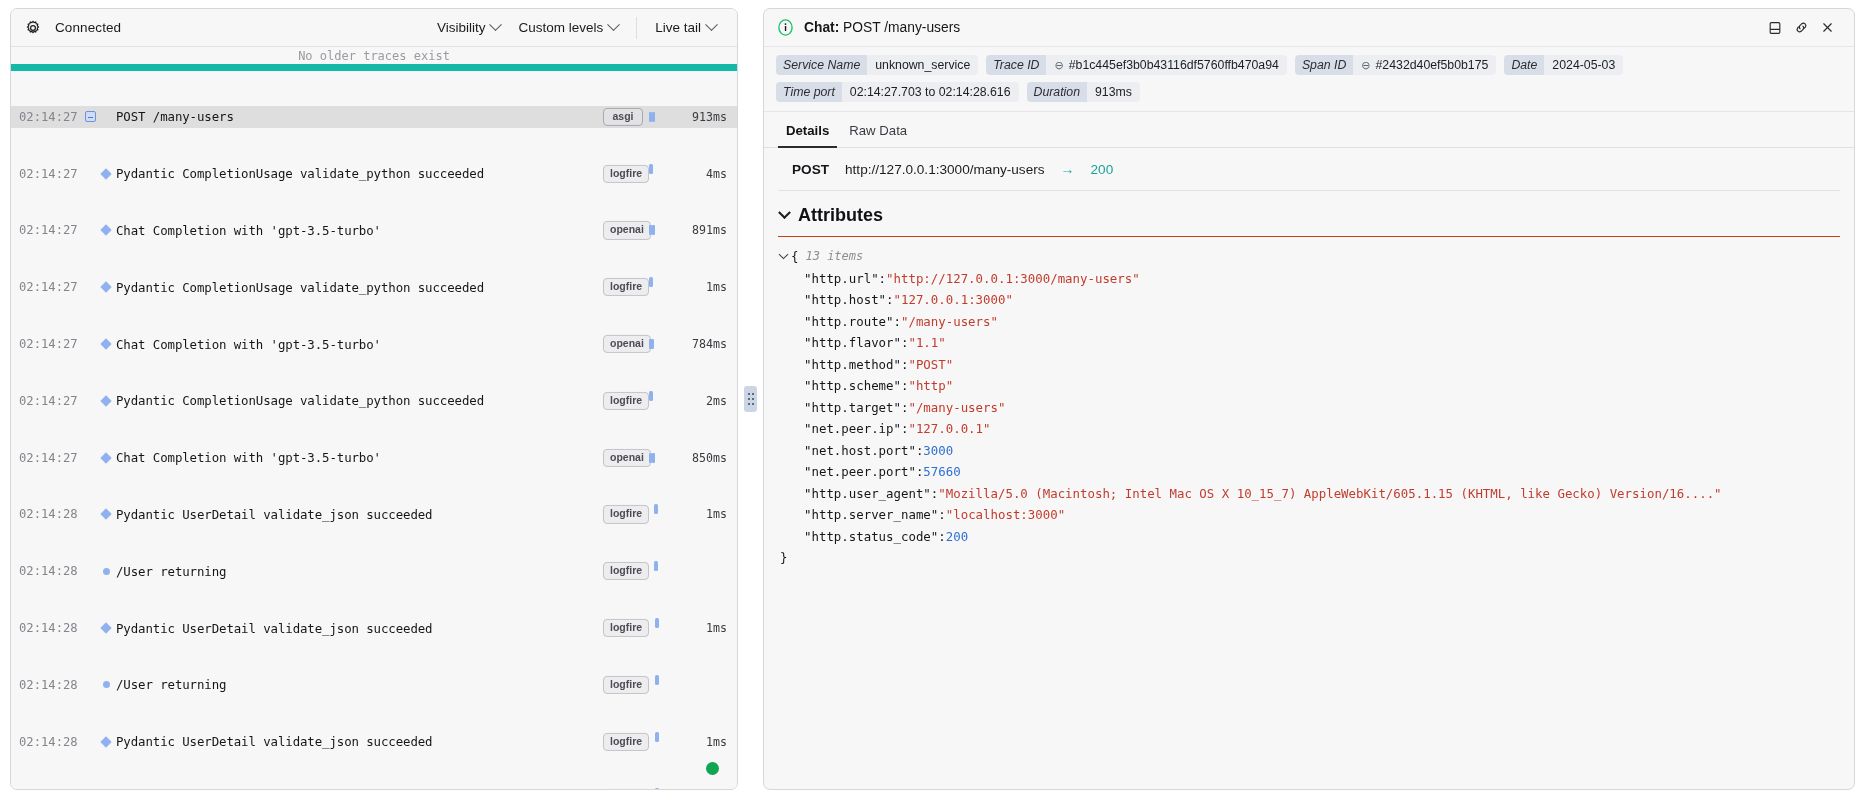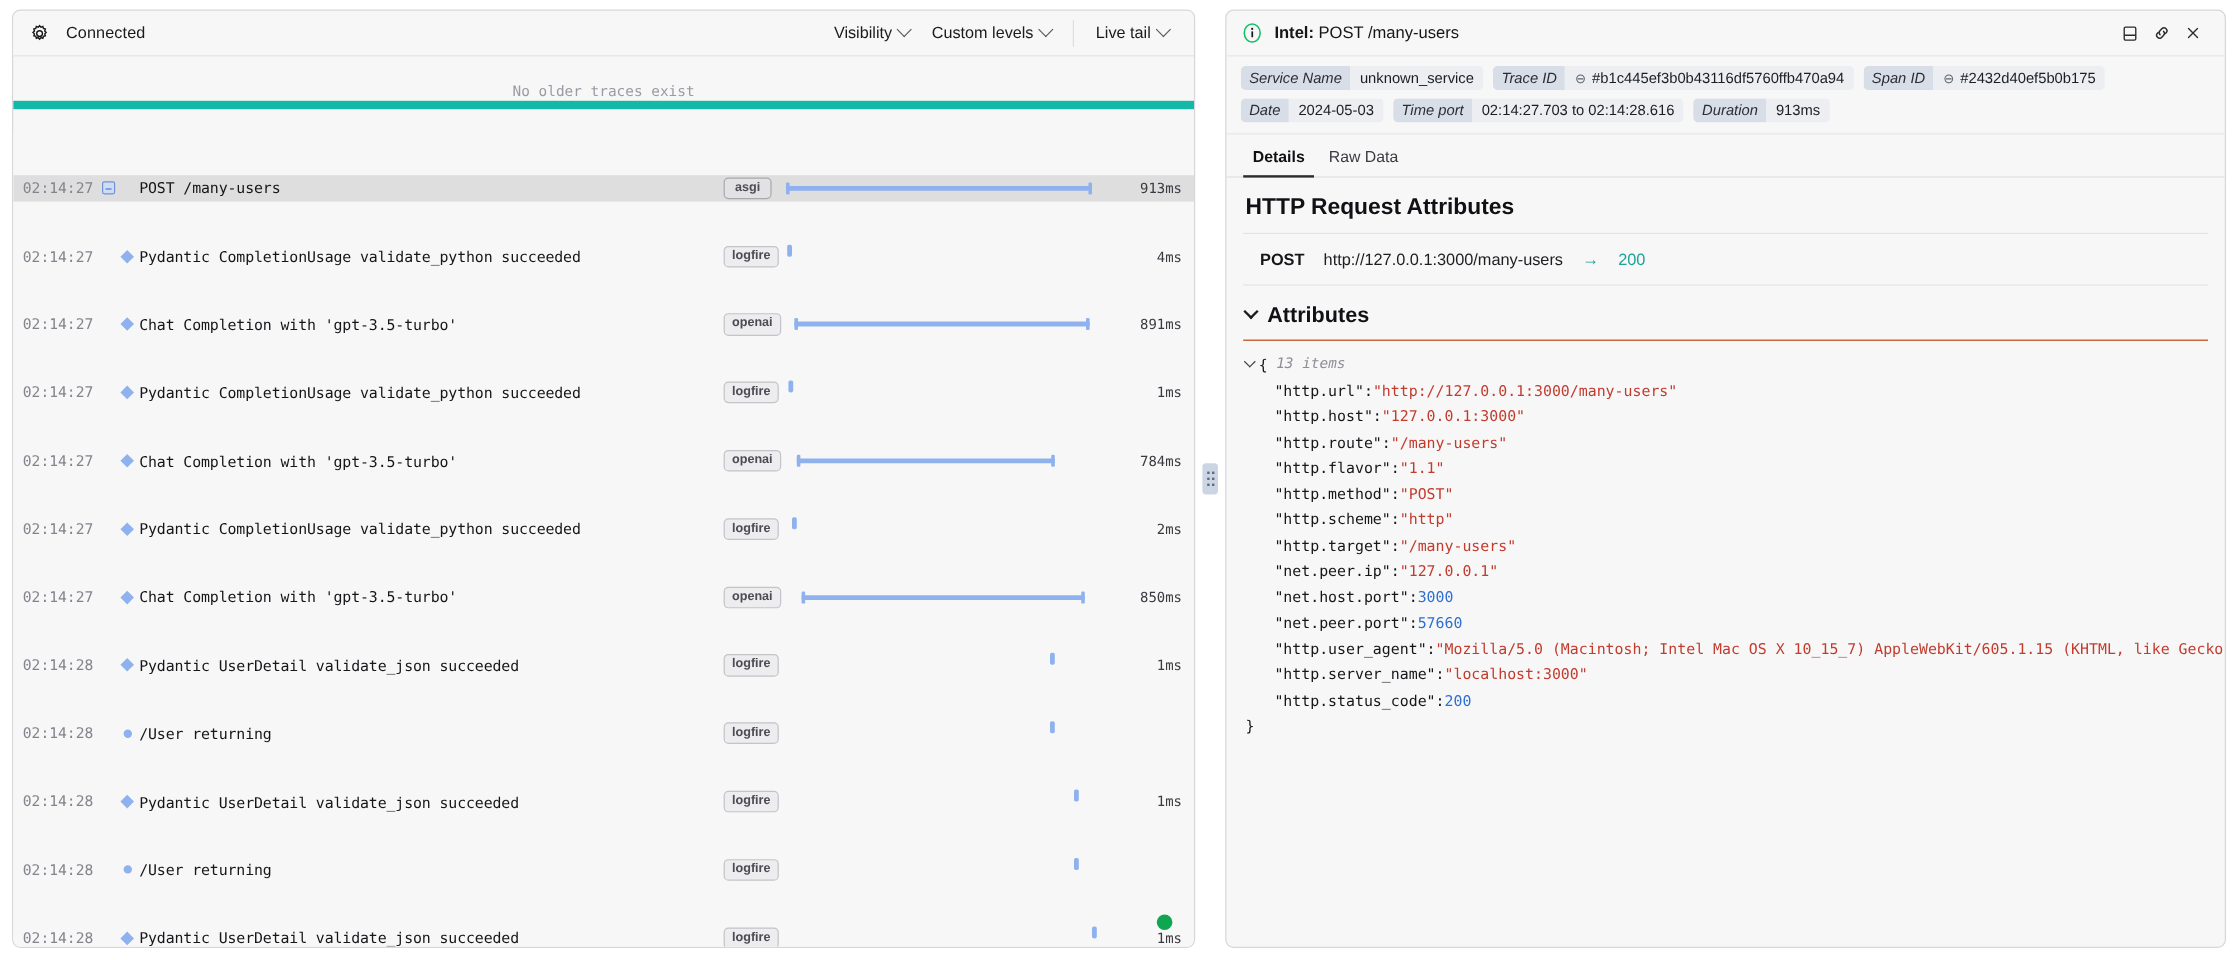--- a/index.html
+++ b/index.html
@@ -14,30 +14,29 @@
     position: relative;
     width: 1865px; height: 800px;
     display: flex;
     padding: 8px 10px 10px 10px;
     gap: 0;
     background: #ffffff;
   }
 
   
   .left-panel {
-    width: 986px;
+    width: 728px;
     height: 782px;
     background: #f7f7f7;
     border: 1px solid #d7d7da;
     border-radius: 7px;
     display: flex;
     flex-direction: column;
     overflow: hidden;
     position: relative;
-    gap: 20px;
   }
   .toolbar {
     height: 38px;
     min-height: 38px;
     display: flex;
     align-items: center;
     padding: 0 12px 0 14px;
     border-bottom: 1px solid #e3e3e6;
     background: #f7f7f7;
   }
@@ -620,21 +619,21 @@
 
     <div class="rp-header">
       <span class="info-icon">
         <svg viewBox="0 0 18 18" width="17" height="17">
           <ellipse cx="9" cy="9" rx="7" ry="8" fill="none" stroke="#16c264" stroke-width="1.4"></ellipse>
           <circle cx="9" cy="5.4" r="0.95" fill="#16161a"></circle>
           <rect x="8.3" y="7.4" width="1.5" height="5.4" rx="0.6" fill="#16161a"></rect>
         </svg>
       </span>
       <span class="span-title">
-        <b>Intel:</b>
+        <b>Chat:</b>
         <span>POST /many-users</span>
       </span>
       <span class="rp-header-spacer"></span>
 
       <span class="hdr-icon">
         <svg viewBox="0 0 16 16" width="14" height="14" fill="none" stroke="#2a2a30" stroke-width="1.3">
           <rect x="2.5" y="1.8" width="11" height="12.4" rx="1.3"></rect>
           <path d="M2.5 9.6 H13.5"></path>
         </svg>
       </span>
@@ -691,21 +690,20 @@
           </span>
         </div>
       </div>
 
     <div class="tabs" id="tabs">
         <div class="tab active">Details</div>
         <div class="tab">Raw Data</div>
       </div>
 
     <div class="rp-body">
-      <div class="section-title">HTTP Request Attributes</div>
 
       <div class="req-line">
         <span class="req-method">POST</span>
         <span class="req-url">http://127.0.0.1:3000/many-users</span>
         <span class="arrow">→</span>
         <span class="req-status">200</span>
       </div>
 
       <div class="attr-header">
         <span class="caret-dn"></span>

